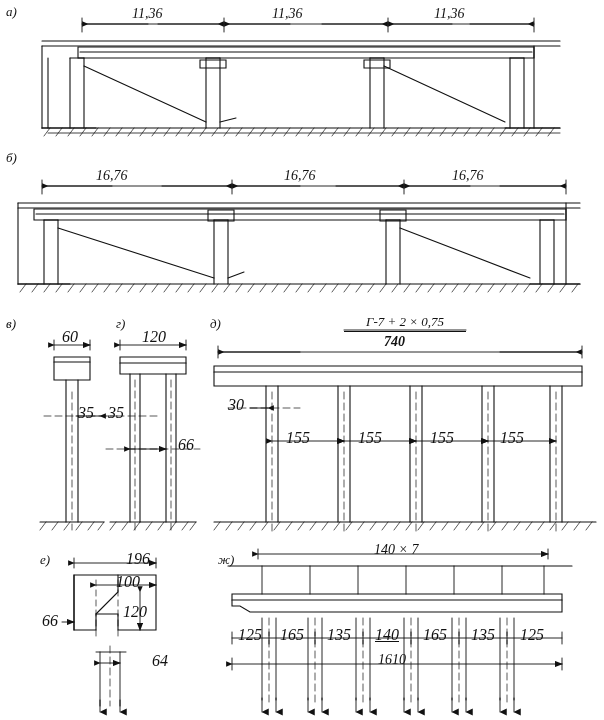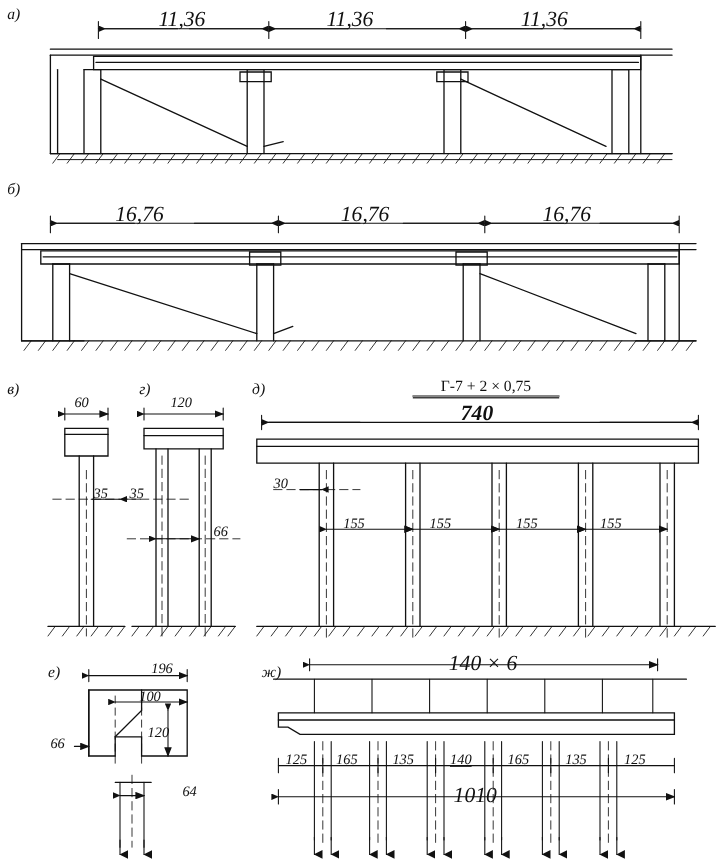--- a/index.html
+++ b/index.html
@@ -1,23 +1,23 @@
 <!DOCTYPE html>
 <html><head>
 <meta charset="utf-8">
 <style>
   html,body{margin:0;padding:0;background:#fff;}
   body{width:604px;height:720px;font-family:"Liberation Serif",serif;color:#111;}
   #sheet{position:relative;width:604px;height:720px;overflow:hidden;background:#fff;}
   svg{display:block;}
   .lbl{position:absolute;font-style:italic;font-size:12px;white-space:nowrap;color:#111;}
   .lbl.sec{font-size:13px;}
-  .dim{position:absolute;font-style:italic;font-size:12px;white-space:nowrap;color:#111;}
-  .dim.big{font-size:18px;}
-  .title{position:absolute;font-size:13px;white-space:nowrap;text-align:center;}
+  .dim{position:absolute;font-style:italic;font-size:16px;white-space:nowrap;color:#111;}
+  .dim.big{font-size:14px;}
+  .title{position:absolute;font-style:italic;font-size:13px;white-space:nowrap;text-align:center;}
   .ul{border-bottom:1px solid #111;padding-bottom:1px;}
 </style>
 </head>
 <body>
 
 <div id="sheet">
 
 <svg width="604" height="720" viewBox="0 0 604 720">
   <defs>
     <marker id="arr" markerWidth="9" markerHeight="7" refX="8" refY="3.5" orient="auto">
@@ -276,23 +276,23 @@
 <div class="dim" style="left:358px;top:429px;">155</div>
 <div class="dim" style="left:430px;top:429px;">155</div>
 <div class="dim" style="left:500px;top:429px;">155</div>
 
 <div class="dim" style="left:100px;top:550px;margin-left:26px;">196</div>
 <div class="dim" style="left:116px;top:573px;">100</div>
 <div class="dim" style="left:123px;top:603px;">120</div>
 <div class="dim" style="left:42px; top:612px;">66</div>
 <div class="dim" style="left:128px;top:652px;margin-left:24px;">64</div>
 
-<div class="dim big" style="left:374px;top:542px;">140 × 6</div>
+<div class="dim big" style="left:374px;top:542px;">140 × 7</div>
 <div class="dim" style="left:238px;top:626px;">125</div>
 <div class="dim" style="left:280px;top:626px;">165</div>
 <div class="dim" style="left:327px;top:626px;">135</div>
 <div class="dim" style="left:375px;top:626px;text-decoration:underline;">140</div>
 <div class="dim" style="left:423px;top:626px;">165</div>
 <div class="dim" style="left:471px;top:626px;">135</div>
 <div class="dim" style="left:520px;top:626px;">125</div>
-<div class="dim big" style="left:378px;top:652px;">1010</div>
+<div class="dim big" style="left:378px;top:652px;">1610</div>
 
 </div>
 
 </body></html>

